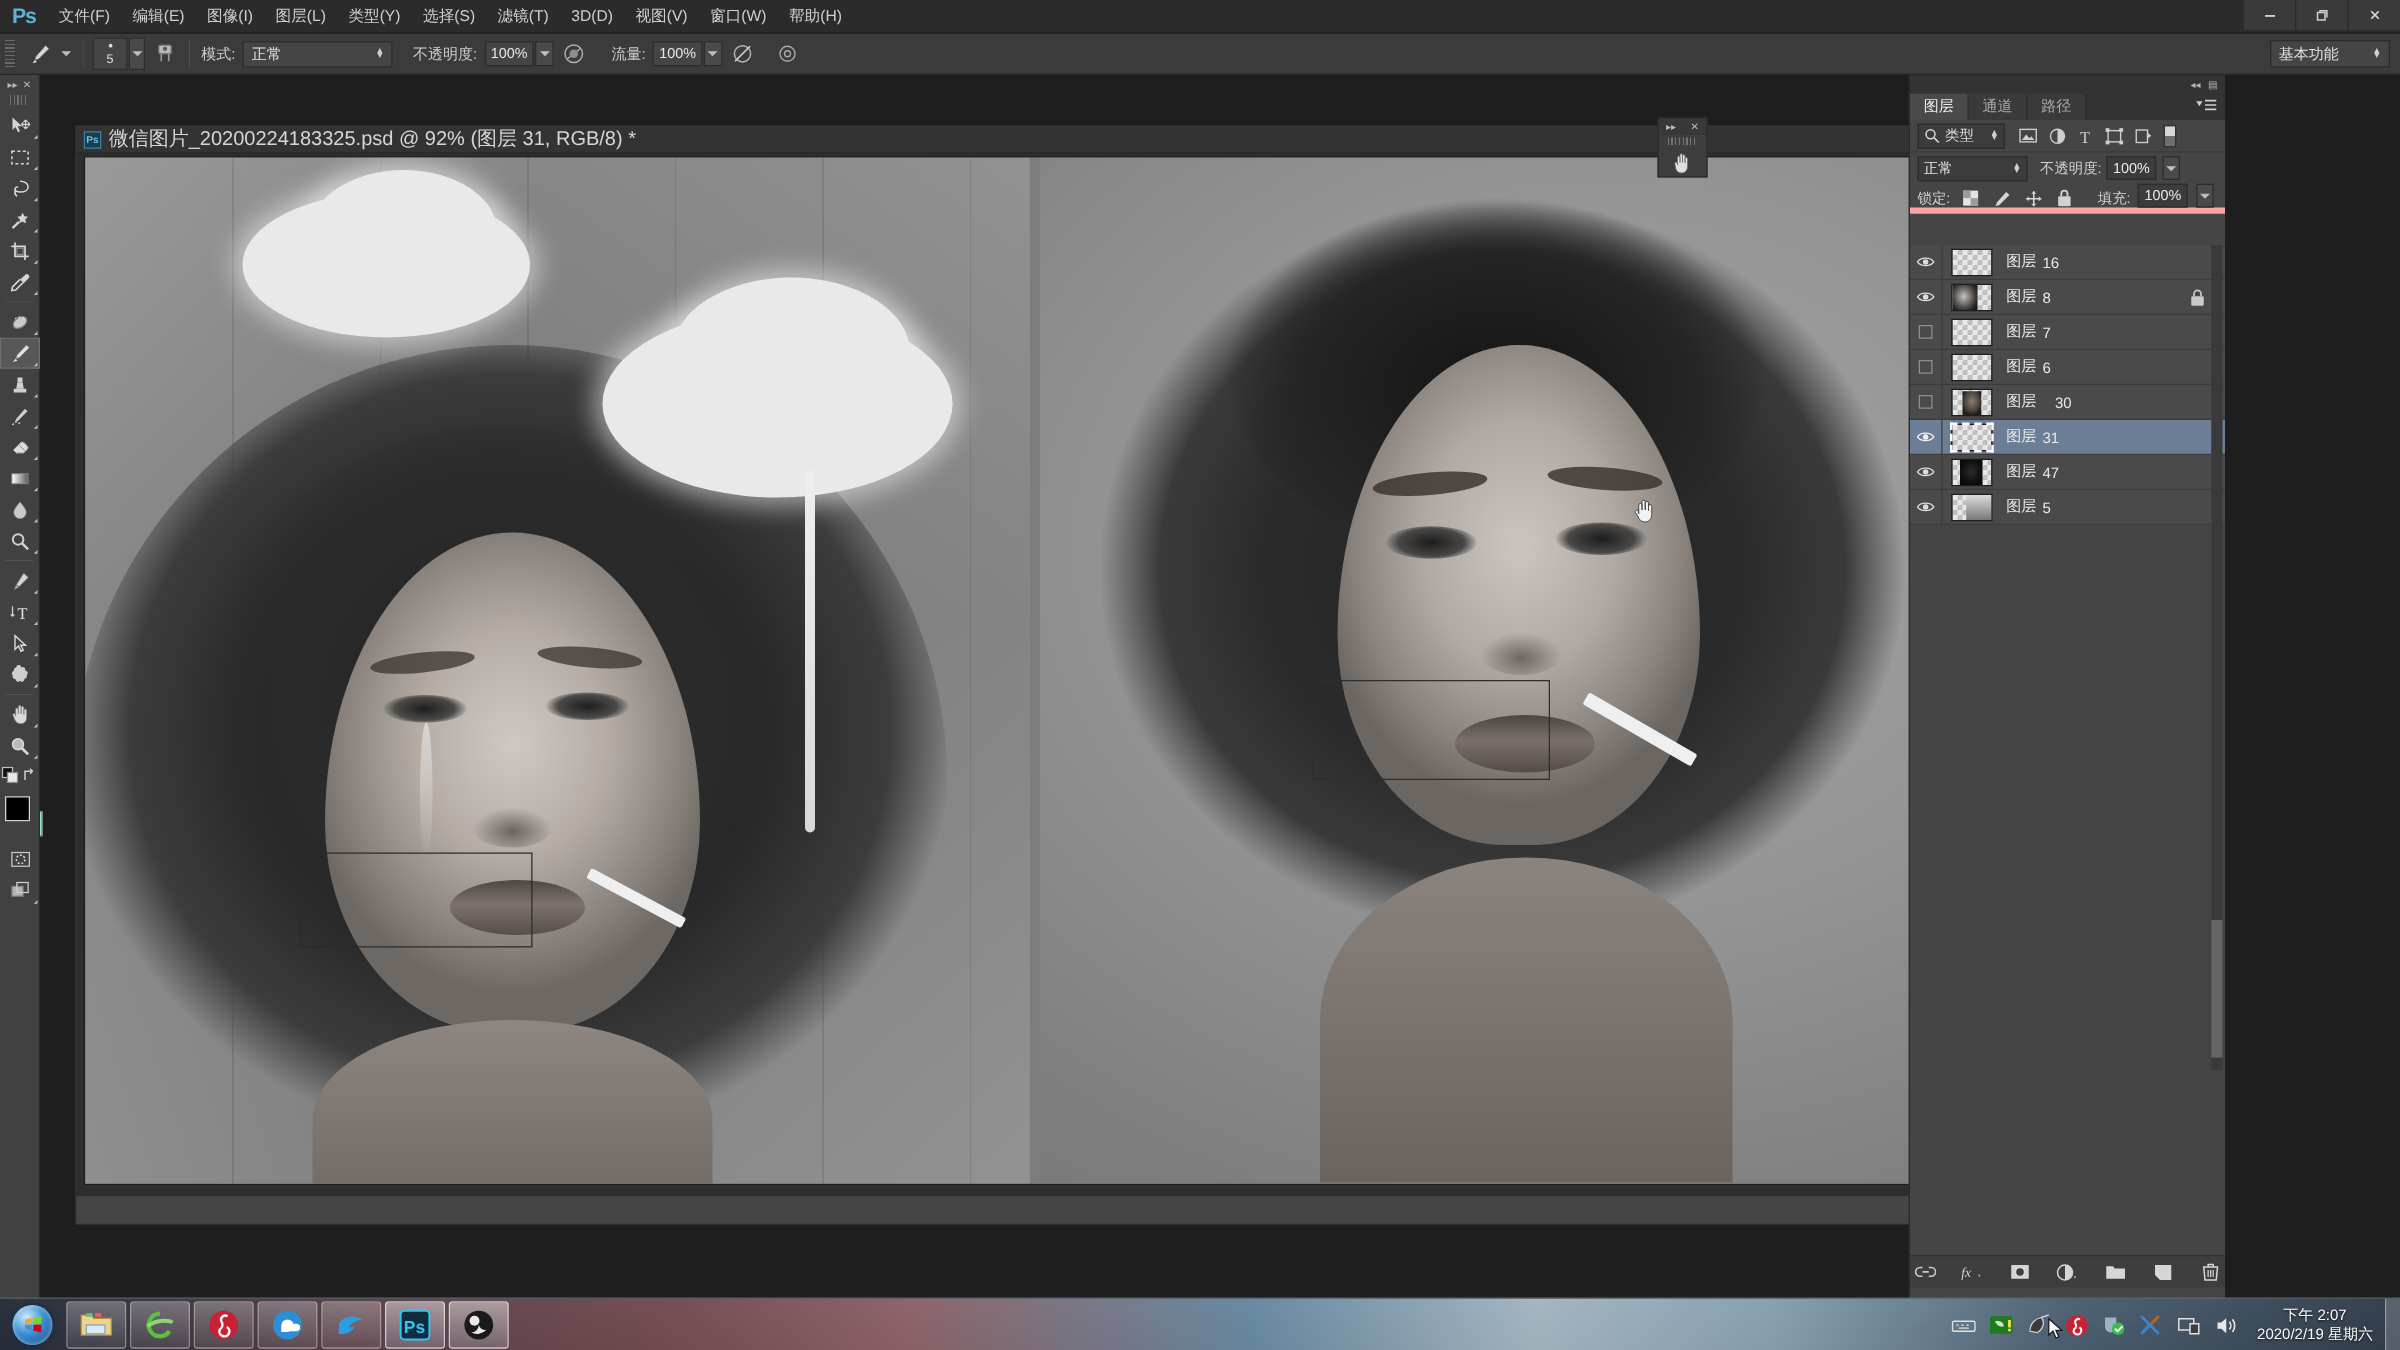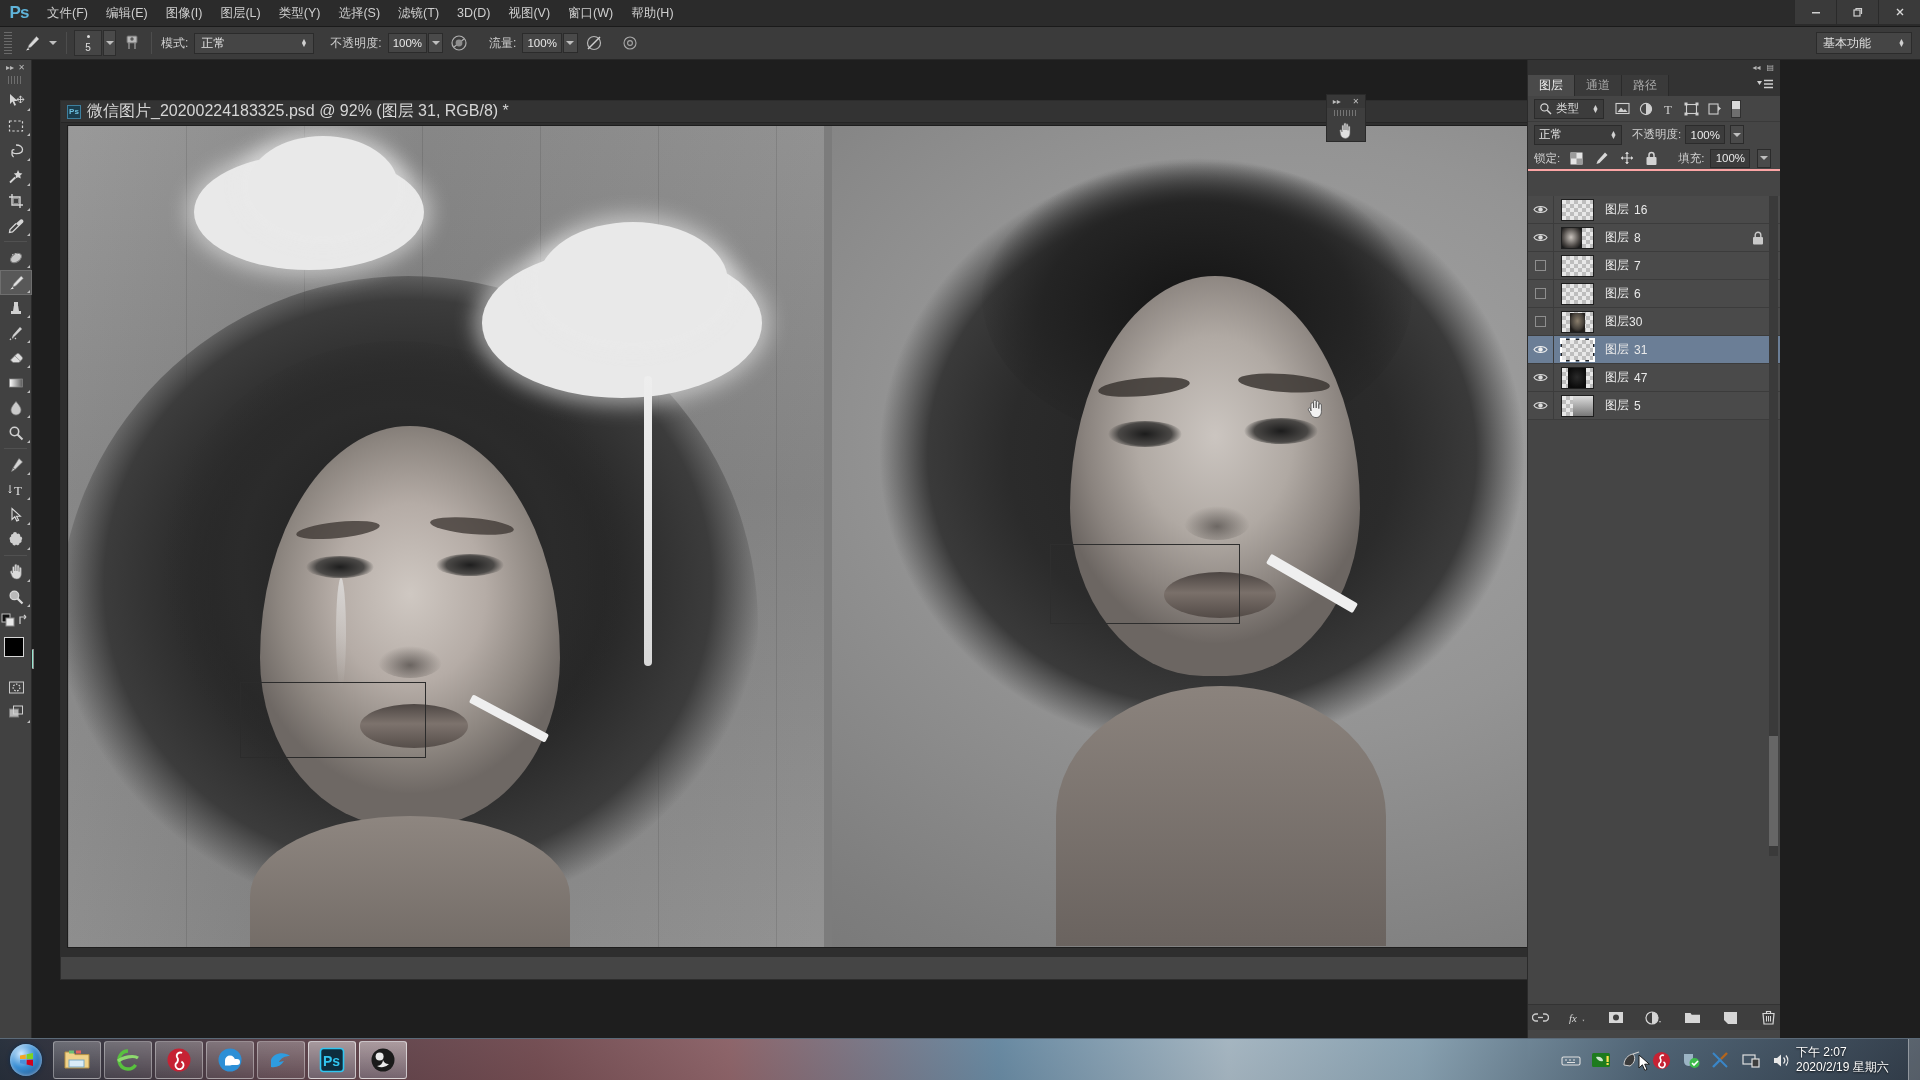--- a/index.html
+++ b/index.html
@@ -227,22 +227,22 @@
     padding:0 4px;
   }
   .lbl{ font-size:11.5px; color:#d0d0d0; white-space:nowrap; }
   .numfield{
     height:19px; min-width:40px; background:#3c3c3c; border:1px solid #2b2b2b;
     color:#eaeaea; font-size:11.5px; display:flex;align-items:center;justify-content:center;
   }
   .numdrop{ width:14px;height:19px;background:#4a4a4a;border:1px solid #2b2b2b;
     display:flex;align-items:center;justify-content:center; margin-left:1px;}
   .lock-row{
-    height:24px; display:flex; align-items:center; padding:0 6px; gap:6px;
-    border-bottom:2px solid #fca5a5;
+    height:24px; display:flex; align-items:flex-end; padding:0 6px; gap:6px;
+    border-bottom:5px solid #fca5a5;
   }
   .lock-icons{ display:flex; align-items:center; gap:11px; margin-left:4px; }
 
   .layer-list{ position:absolute; left:0; top:100px; width:252px; height:660px; overflow:hidden; }
   .layer-row{
     height:28px; display:flex; align-items:center; position:relative;
     border-bottom:1px solid #3c3c3c; background:#4a4a4a;
   }
   .layer-row.selected{ background:#6b7e96; }
   .eye-cell{ width:26px; height:28px; display:flex;align-items:center;justify-content:center;
@@ -294,21 +294,21 @@
     width:48px;height:38px; margin-left:3px; display:flex;align-items:center;justify-content:center;
     border:1px solid rgba(255,255,255,.35); border-radius:3px;
     background:linear-gradient(to bottom,rgba(255,255,255,.28),rgba(255,255,255,.08));
   }
   .tb-app.running{ background:linear-gradient(to bottom,rgba(255,255,255,.45),rgba(180,200,220,.25));
     border-color:rgba(255,255,255,.6); }
   .tray{
     position:absolute; right:0; top:0; height:42px; display:flex; align-items:center; z-index:2;
   }
   .tray-ico{ width:24px;height:24px; margin:0 3px; display:flex;align-items:center;justify-content:center;}
-  .clock{ width:112px; color:#fff; font-size:12px; line-height:15px;
+  .clock{ width:112px; text-align:center; color:#fff; font-size:12px; line-height:15px;
     text-shadow:0 1px 2px rgba(0,0,0,.8); }
   .showdesk{ width:12px; height:42px; background:rgba(255,255,255,.18); border-left:1px solid rgba(255,255,255,.35);}
 
   
   .float-hand{
     position:absolute; left:1326px; top:94px; width:40px; height:48px;
     background:#3e3e3e; border:1px solid #2a2a2a; z-index:40;
   }
   .fh-head{ height:13px; display:flex; align-items:center; justify-content:space-around;
     color:#bcbcbc; font-size:8px; background:#383838;}
@@ -911,21 +911,21 @@
 
         <div class="layer-row">
           <div class="eye-cell">
             <div class="eye-off"></div>
           </div>
           <div class="thumb">
             <div style="position:absolute;left:8px;top:1px;width:15px;height:20px;
               background:radial-gradient(55% 55% at 50% 40%,#8a7e6c,#45403a 75%,#221f1c);"></div>
           </div>
           <span class="layer-name">图层</span>
-          <span class="layer-name" style="margin-left:0;text-align:center;">30</span>
+          <span class="layer-name" style="margin-left:15px;text-align:center;">30</span>
         </div>
 
         <div class="layer-row selected">
           <div class="eye-cell">
             <svg width="15" height="11" viewBox="0 0 15 11">
               <path d="M1 5.5 C3.5 1.5 11.5 1.5 14 5.5 C11.5 9.5 3.5 9.5 1 5.5 Z" fill="none" stroke="#f0f0f0" stroke-width="1.1"></path>
               <circle cx="7.5" cy="5.5" r="2.2" fill="#f0f0f0"></circle>
             </svg>
           </div>
           <div class="thumb selected-outline"></div>

